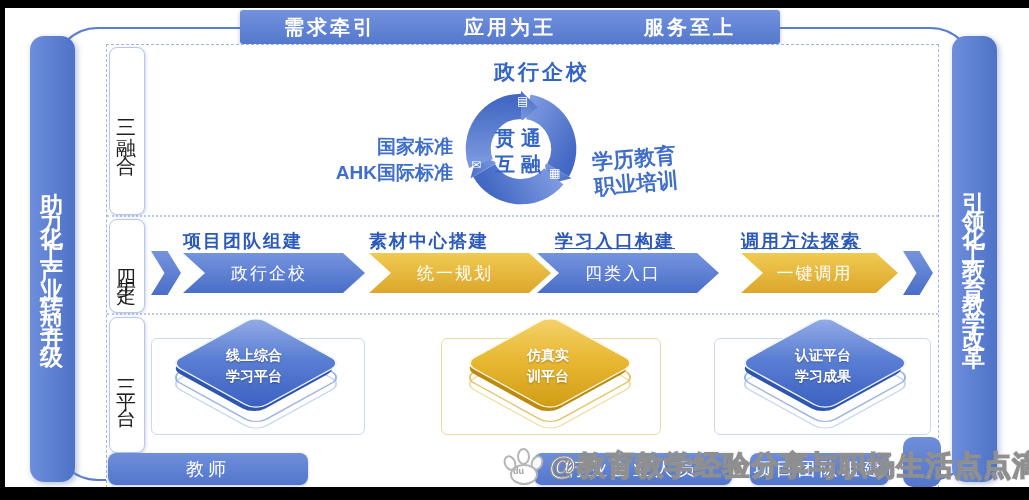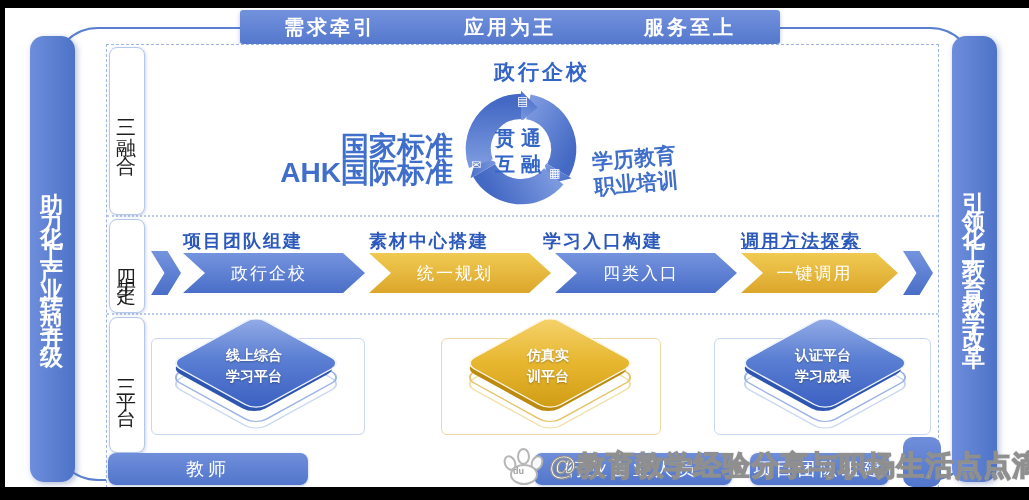--- a/index.html
+++ b/index.html
@@ -38,21 +38,21 @@
   
   .row-label{left:2px;width:34px;background:#fff;border:1px solid #b6c8ec;border-radius:8px;
     box-shadow:1px 1px 3px rgba(120,140,190,.35);color:#1f1f1f;font-size:20px;
     writing-mode:vertical-rl;text-orientation:upright;
     display:flex;align-items:center;justify-content:center;}
 
   
   .fusion-top{left:350px;top:13px;width:170px;text-align:center;
     font-size:21px;font-weight:bold;color:#3365c6;letter-spacing:3px;}
   .fusion-left{left:96px;top:89px;width:250px;text-align:right;
-    font-size:28px;font-weight:bold;color:#3f6ecb;line-height:26px;}
+    font-size:19px;font-weight:bold;color:#3f6ecb;line-height:26px;}
   .fusion-right{left:486px;top:99px;width:120px;text-align:left;
     font-size:21px;font-weight:bold;color:#3f6ecb;line-height:25px;transform:rotate(-5deg);}
   .fusion-center{left:354px;top:80px;width:120px;text-align:center;
     font-size:20px;font-weight:bold;color:#3365c6;letter-spacing:6px;line-height:26px;}
   .swirl-wrap{left:346px;top:36px;width:136px;height:136px;}
   .blade-icon{position:absolute;color:#fff;font-size:12px;line-height:12px;}
 
   
   .step-title{top:184px;text-align:left;font-size:18px;font-weight:bold;
     color:#2b58bb;letter-spacing:2px;padding-right:14px;box-sizing:border-box;}
@@ -170,27 +170,27 @@
     <span class="blade-icon" style="left:96px;top:86px;">▦</span>
   </div>
 
   <div class="abs fusion-center">
     <div>贯通</div>
     <div>互融</div>
   </div>
 
   <div class="abs step-title" style="left:76px;width:182px;">项目团队组建</div>
   <div class="abs step-title" style="left:262px;width:182px;">素材中心搭建</div>
-  <div class="abs step-title" style="left:436px;width:182px;">学习入口构建</div>
+  <div class="abs step-title" style="left:448px;width:182px;text-decoration:underline;">学习入口构建</div>
   <div class="abs step-title" style="left:634px;width:157px;text-decoration:underline;">调用方法探索</div>
 
   <div class="abs chev" style="left:44px;"></div>
   <div class="abs step-arrow arrow-blue" style="left:76px;width:182px;">政行企校</div>
   <div class="abs step-arrow arrow-yellow" style="left:262px;width:182px;background:linear-gradient(#f0ca52,#dca62b);">统一规划</div>
-  <div class="abs step-arrow arrow-blue" style="left:448px;width:182px;text-align:right;">四类入口</div>
+  <div class="abs step-arrow arrow-blue" style="left:430px;width:182px;text-align:right;">四类入口</div>
   <div class="abs step-arrow arrow-yellow" style="left:634px;width:157px;background:linear-gradient(#f0ca52,#dca62b);">一键调用</div>
   <div class="abs chev" style="left:796px;"></div>
 
   <div class="abs plat-box pb-blue" style="left:44px;width:212px;"></div>
   <div class="abs plat-box pb-yellow" style="left:334px;width:218px;"></div>
   <div class="abs plat-box pb-blue" style="left:607px;width:215px;"></div>
 
   <div class="abs dshape d-blue" style="left:57px;top:284px;">
     <div class="rh rh-echo2"></div>
     <div class="rh rh-echo1"></div>

